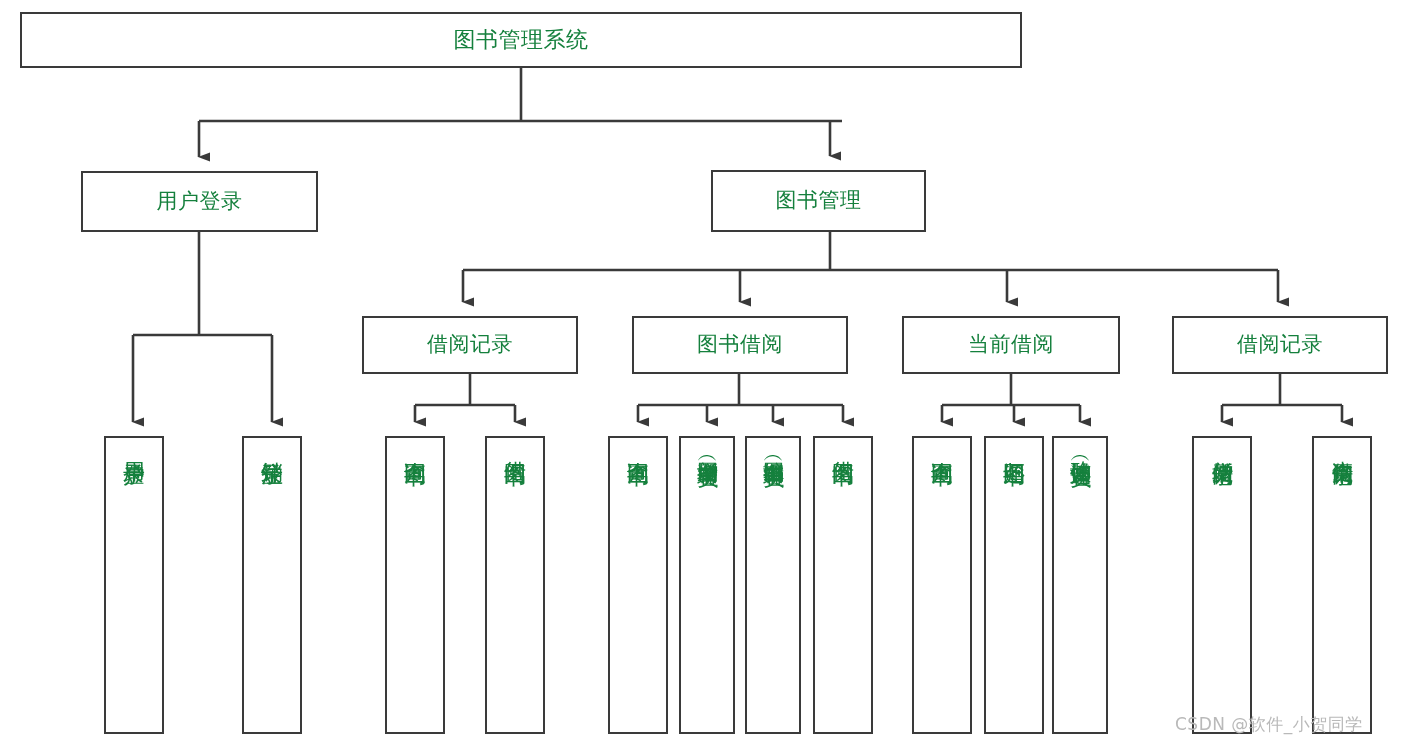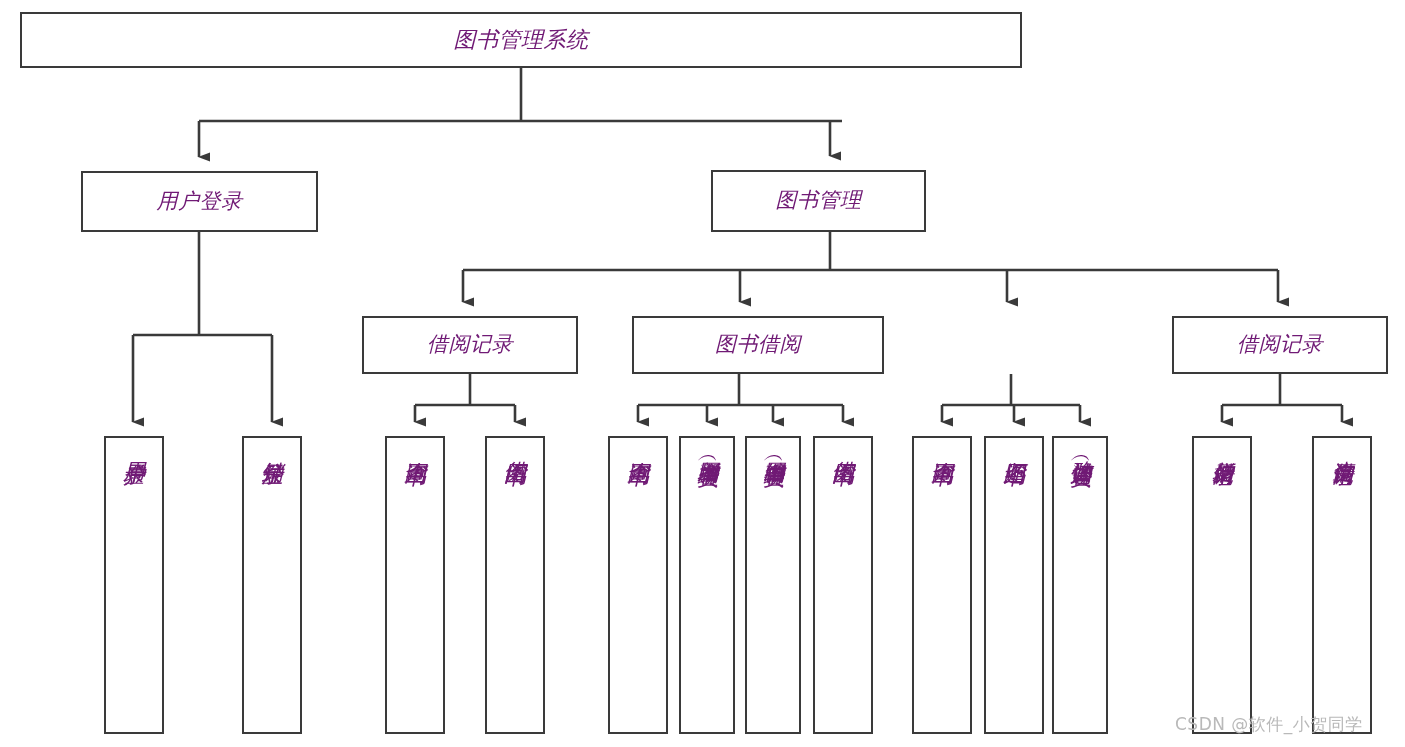--- a/index.html
+++ b/index.html
@@ -25,22 +25,21 @@
     height: 747px;
   }
   .node {
     position: absolute;
     box-sizing: border-box;
     background: #ffffff;
     border: 2.5px solid #3a3a3a;
     display: flex;
     align-items: center;
     justify-content: center;
-    color: #701a75;
-    font-style: italic;
+    color: #15803d;
   }
   .node .label {
     display: block;
     text-align: center;
     letter-spacing: 0.5px;
   }
   .node.horizontal .label {
     font-size: 21px;
     line-height: 1.1;
     white-space: nowrap;
@@ -135,22 +134,25 @@
   <div class="node horizontal" style="left: 81px; top: 171px; width: 237px; height: 61px;">
     <span class="label">用户登录</span>
   </div>
   <div class="node horizontal" style="left: 711px; top: 170px; width: 215px; height: 62px;">
     <span class="label">图书管理</span>
   </div>
 
   <div class="node horizontal" style="left: 362px; top: 316px; width: 216px; height: 58px;">
     <span class="label">借阅记录</span>
   </div>
-  <div class="node horizontal" style="left: 632px; top: 316px; width: 252px; height: 58px;">
+  <div class="node horizontal" style="left: 632px; top: 316px; width: 216px; height: 58px;">
     <span class="label">图书借阅</span>
+  </div>
+  <div class="node horizontal" style="left: 902px; top: 316px; width: 218px; height: 58px;">
+    <span class="label">当前借阅</span>
   </div>
   <div class="node horizontal" style="left: 1172px; top: 316px; width: 216px; height: 58px;">
     <span class="label">借阅记录</span>
   </div>
 
   <div class="node leaf" style="left: 104px; top: 436px; width: 60px; height: 298px;">
     <span class="label">用户登录</span>
   </div>
   <div class="node leaf" style="left: 242px; top: 436px; width: 60px; height: 298px;">
     <span class="label">注销登录</span>

